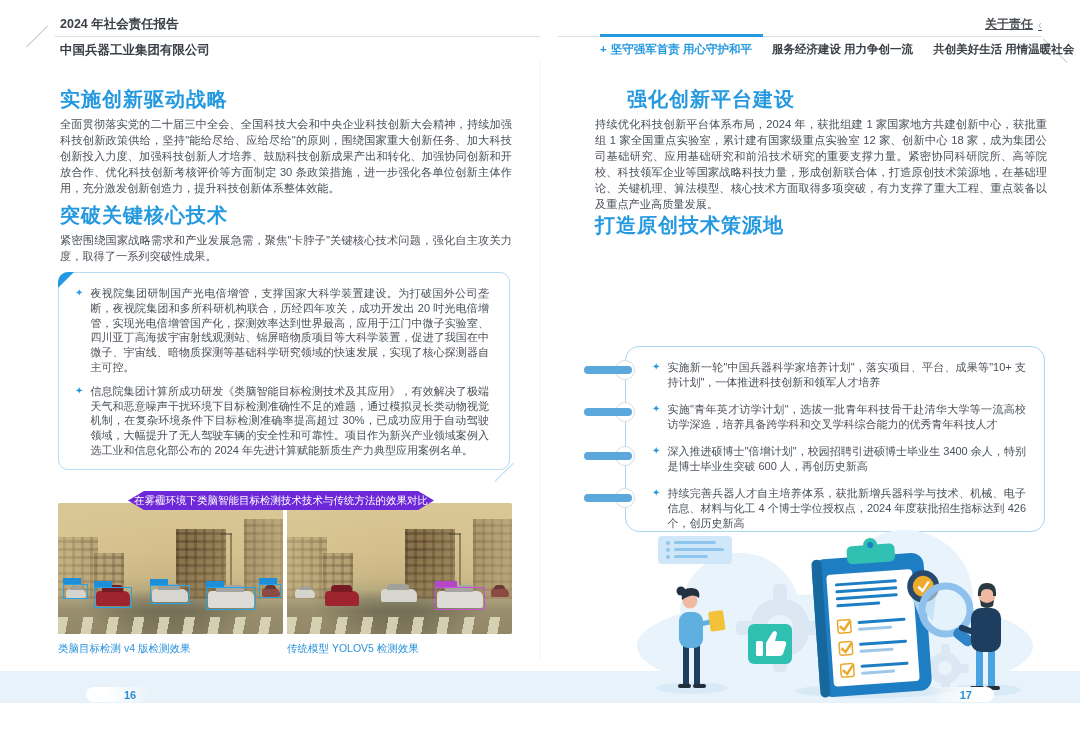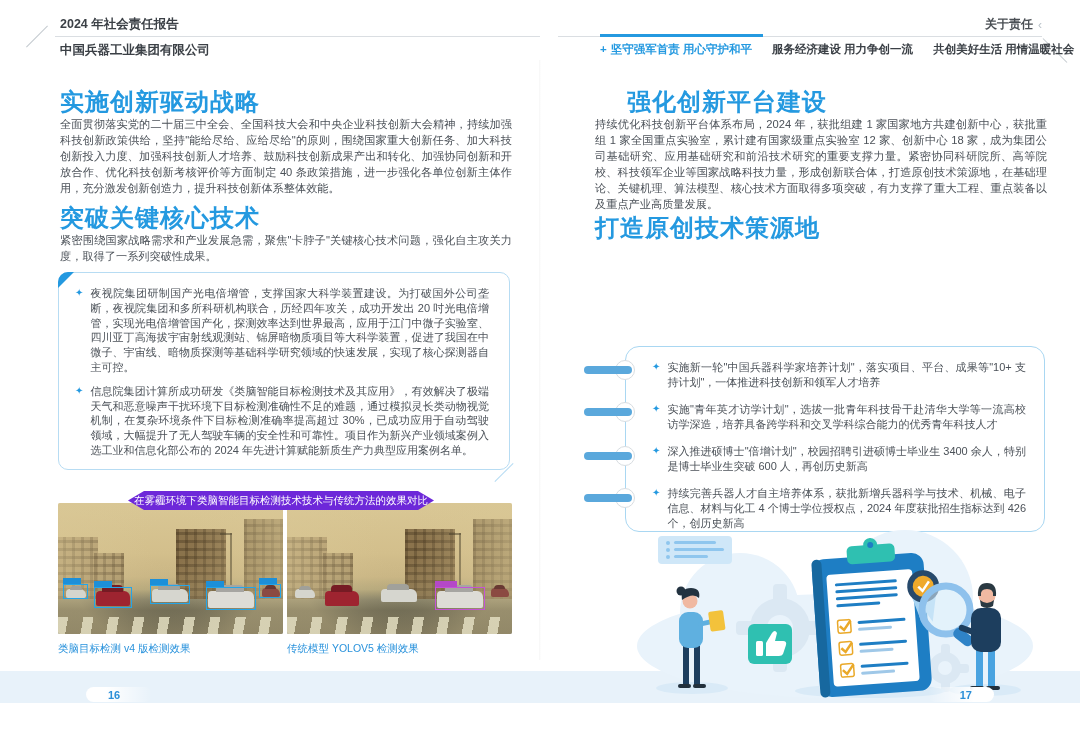--- a/index.html
+++ b/index.html
@@ -10,30 +10,30 @@
   
   .hairline { position:absolute; height:1px; background:#dadee2; }
   .hl-left  { left:55px;  top:36px; width:485px; }
   .hl-right { left:558px; top:36px; width:484px; }
   .hl-active{ position:absolute; left:600px; top:34px; width:163px; height:3px; background:#2499e0; }
   .diag { position:absolute; height:1px; background:#c3c9ce; }
   .diag-tl { left:22px; top:36px; width:30px; transform:rotate(-45deg); }
   .diag-tr { left:1038px; top:50px; width:34px; transform:rotate(45deg); }
   .report-title { position:absolute; left:60px; top:16px; font-size:12.5px; font-weight:bold; color:#3b4046; }
   .company     { position:absolute; left:60px; top:42px; font-size:12.5px; font-weight:bold; color:#3b4046; }
-  .chapter { position:absolute; right:38px; top:16px; font-size:12px; font-weight:bold; color:#4a4f54; display:flex; gap:5px; align-items:center; }
+  .chapter { position:absolute; right:38px; top:16px; font-size:12px; font-weight:bold; color:#4a4f54; display:flex; gap:5px; align-items:center;text-decoration:underline; }
   .chapter .chev { color:#b9c2c9; font-weight:normal; }
   .tabs { position:absolute; left:600px; top:42px; width:442px; display:flex; align-items:center; justify-content:space-between; font-size:11.5px; font-weight:bold; color:#3b4046; }
   .tab { white-space:nowrap; cursor:pointer; }
   .tab.active { color:#2499e0; }
   .tab .plus { margin-right:4px; }
   .tab-sep { width:1px; height:11px; background:#d4d9dd; margin:0 10px; }
 
   
-  .h2 { position:absolute; font-size:24px; font-weight:bold; color:#2499e0; letter-spacing:1px; }
+  .h2 { position:absolute; font-size:20px; font-weight:bold; color:#2499e0; letter-spacing:1px; }
   .body-p { position:absolute; width:452px; font-size:11.2px; line-height:16px; color:#4b5158; text-align:justify; }
 
   
   .callout { position:absolute; background:#fff; border:1px solid #b7dcf3; border-radius:10px; }
   .callout1 { left:58px; top:272px; width:452px; height:198px; padding:13px 20px 10px 16px; }
   .callout1::before { content:""; position:absolute; left:-1px; top:-1px; width:0; height:0;
       border-top:16px solid #2499e0; border-right:16px solid transparent; border-top-left-radius:10px; }
   .callout1::after { content:""; position:absolute; right:-8px; bottom:-4px; width:26px; height:1px; background:#b7dcf3; transform:rotate(-45deg); }
   .callout ul { list-style:none; }
   .callout li { display:flex; gap:7px; font-size:11px; line-height:14.8px; color:#4b5158; text-align:justify; }
@@ -72,21 +72,21 @@
   .c3 { left:94px; top:86px; width:36px; height:13px; background:#d6d6cf; }
   .c4 { left:150px;top:88px; width:46px; height:17px; background:#dddDD6; background:#dddcd6; }
   .c5 { left:204px;top:85px; width:18px; height:9px;  background:#8b4a42; }
   .dbox { position:absolute; border:1px solid #25a5e8; z-index:2; }
   .dbox::before { content:""; position:absolute; left:-1px; top:-7px; width:18px; height:6px; background:#1d8fd8; }
   .dbox.m { border-color:#c553d6; } .dbox.m::before { background:#b448c8; width:22px; }
   .cap { position:absolute; top:642px; font-size:10.5px; color:#2b93dc; }
 
   
   .band { position:absolute; left:0; top:671px; width:1080px; height:32px; background:#e8f2fa; }
-  .pill { position:absolute; top:687px; width:66px; height:15px; border-radius:8px; font-size:11px; font-weight:bold; color:#2b8fd8; display:flex; align-items:center; z-index:4; }
+  .pill { position:absolute; top:687px; width:66px; height:15px; border-radius:8px; font-size:11px; font-weight:bold; color:#2b8fd8; display:flex; align-items:center; z-index:4;justify-content:center; }
   .pill16 { left:86px; background:linear-gradient(90deg,#ffffff 30%,rgba(255,255,255,0)); padding-left:22px; }
   .pill17 { left:928px; background:linear-gradient(270deg,#ffffff 30%,rgba(255,255,255,0)); justify-content:flex-end; padding-right:22px; }
 
   .seam { position:absolute; left:539px; top:60px; width:2px; height:600px; background:linear-gradient(90deg,rgba(0,0,0,.04),rgba(0,0,0,0)); }
 
   .illus { position:absolute; left:630px; top:528px; z-index:2; }
 </style>
 </head>
 <body>
 
@@ -113,21 +113,21 @@
     </div>
     <div class="tab-sep"></div>
     <div class="tab">
       <span>共创美好生活 用情温暖社会</span>
     </div>
   </div>
 
   <div class="seam"></div>
 
   <div class="h2" style="left:60px; top:86px;">实施创新驱动战略</div>
-  <div class="body-p" style="left:60px; top:116px;">全面贯彻落实党的二十届三中全会、全国科技大会和中央企业科技创新大会精神，持续加强科技创新政策供给，坚持"能给尽给、应给尽给"的原则，围绕国家重大创新任务、加大科技创新投入力度、加强科技创新人才培养、鼓励科技创新成果产出和转化、加强协同创新和开放合作、优化科技创新考核评价等方面制定 40 条政策措施，进一步强化各单位创新主体作用，充分激发创新创造力，提升科技创新体系整体效能。</div>
+  <div class="body-p" style="left:60px; top:116px;">全面贯彻落实党的二十届三中全会、全国科技大会和中央企业科技创新大会精神，持续加强科技创新政策供给，坚持"能给尽给、应给尽给"的原则，围绕国家重大创新任务、加大科技创新投入力度、加强科技创新人才培养、鼓励科技创新成果产出和转化、加强协同创新和开放合作、优化科技创新考核评价等方面制定 30 条政策措施，进一步强化各单位创新主体作用，充分激发创新创造力，提升科技创新体系整体效能。</div>
 
   <div class="h2" style="left:60px; top:202px;">突破关键核心技术</div>
   <div class="body-p" style="left:60px; top:232px;">紧密围绕国家战略需求和产业发展急需，聚焦"卡脖子"关键核心技术问题，强化自主攻关力度，取得了一系列突破性成果。</div>
 
   <div class="callout callout1">
     <ul>
       <li>
         <span class="spark">✦</span>
         <span>夜视院集团研制国产光电倍增管，支撑国家大科学装置建设。为打破国外公司垄断，夜视院集团和多所科研机构联合，历经四年攻关，成功开发出 20 吋光电倍增管，实现光电倍增管国产化，探测效率达到世界最高，应用于江门中微子实验室、四川亚丁高海拔宇宙射线观测站、锦屏暗物质项目等大科学装置，促进了我国在中微子、宇宙线、暗物质探测等基础科学研究领域的快速发展，实现了核心探测器自主可控。</span>
       </li>

